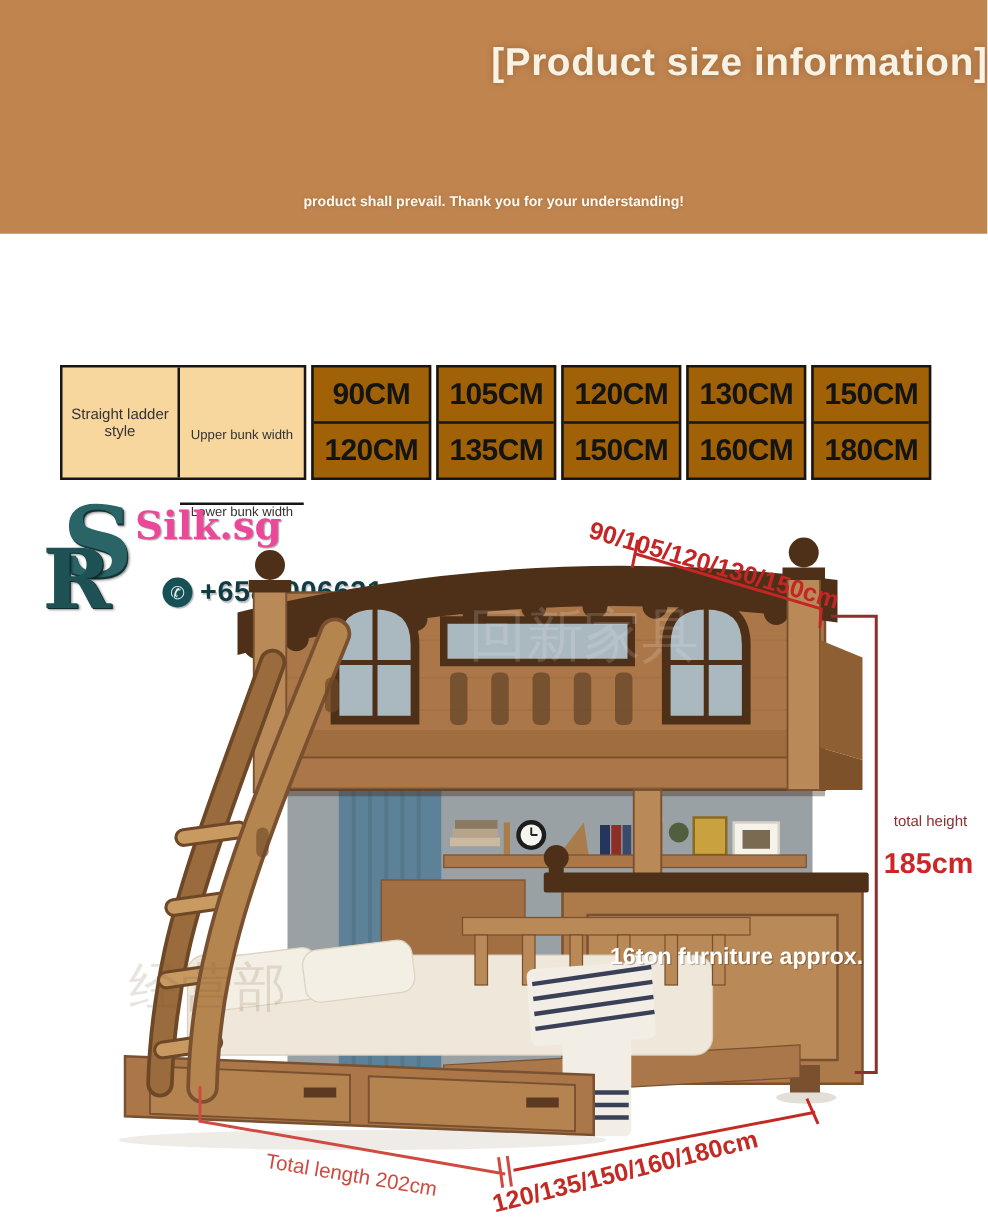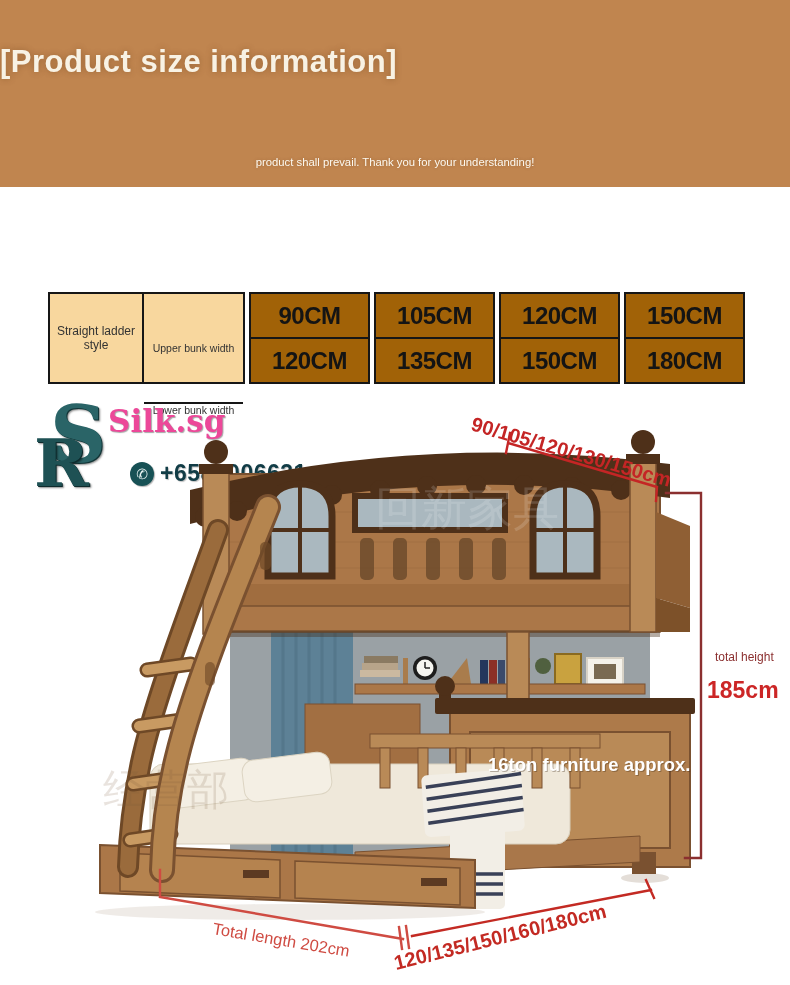--- a/index.html
+++ b/index.html
@@ -1,27 +1,27 @@
 <!DOCTYPE html>
 <html><head>
 <meta charset="utf-8">
 <style>
   html,body{margin:0;padding:0;}
   .page{position:relative;width:790px;height:985px;background:#ffffff;overflow:hidden;
         font-family:"Liberation Sans",sans-serif;}
 
   
   .banner{position:absolute;left:0;top:0;width:790px;height:187px;background:#c0854f;}
-  .banner-title{position:absolute;top:44px;left:0;width:100%;text-align:left;
+  .banner-title{position:absolute;top:32px;left:0;width:100%;text-align:right;
     font-size:31px;font-weight:bold;color:#f8f2e4;letter-spacing:.5px;
     text-shadow:0 0 6px rgba(110,66,28,.45);}
   .banner-sub{position:absolute;left:0;width:100%;text-align:center;
     font-size:11.3px;color:#fdf9f0;text-shadow:0 0 3px rgba(110,66,28,.35);}
   .banner-sub.l1{top:121px;}
-  .banner-sub.l2{top:156px;}
+  .banner-sub.l2{top:156px;font-weight:bold;}
 
   
   .reminder{position:absolute;top:257px;left:0;width:100%;text-align:center;
     font-size:10.4px;color:#4c4c4c;}
 
   
   .size-table{position:absolute;left:48px;top:292px;width:697px;height:92px;
     display:flex;gap:4px;}
   .style-block{display:flex;width:193px;flex:none;border:2px solid #161616;background:#f8d79e;}
   .style-cell{width:92px;flex:none;display:flex;align-items:center;justify-content:center;
@@ -82,20 +82,24 @@
       <div class="size-val">90CM</div>
       <div class="size-val">120CM</div>
     </div>
     <div class="size-col">
       <div class="size-val">105CM</div>
       <div class="size-val">135CM</div>
     </div>
     <div class="size-col">
       <div class="size-val">120CM</div>
       <div class="size-val">150CM</div>
+    </div>
+    <div class="size-col">
+      <div class="size-val">130CM</div>
+      <div class="size-val">160CM</div>
     </div>
     <div class="size-col">
       <div class="size-val">150CM</div>
       <div class="size-val">180CM</div>
     </div>
   </div>
 
   <div class="logo">
     <span class="mono-s">S</span>
     <span class="mono-r">R</span>

